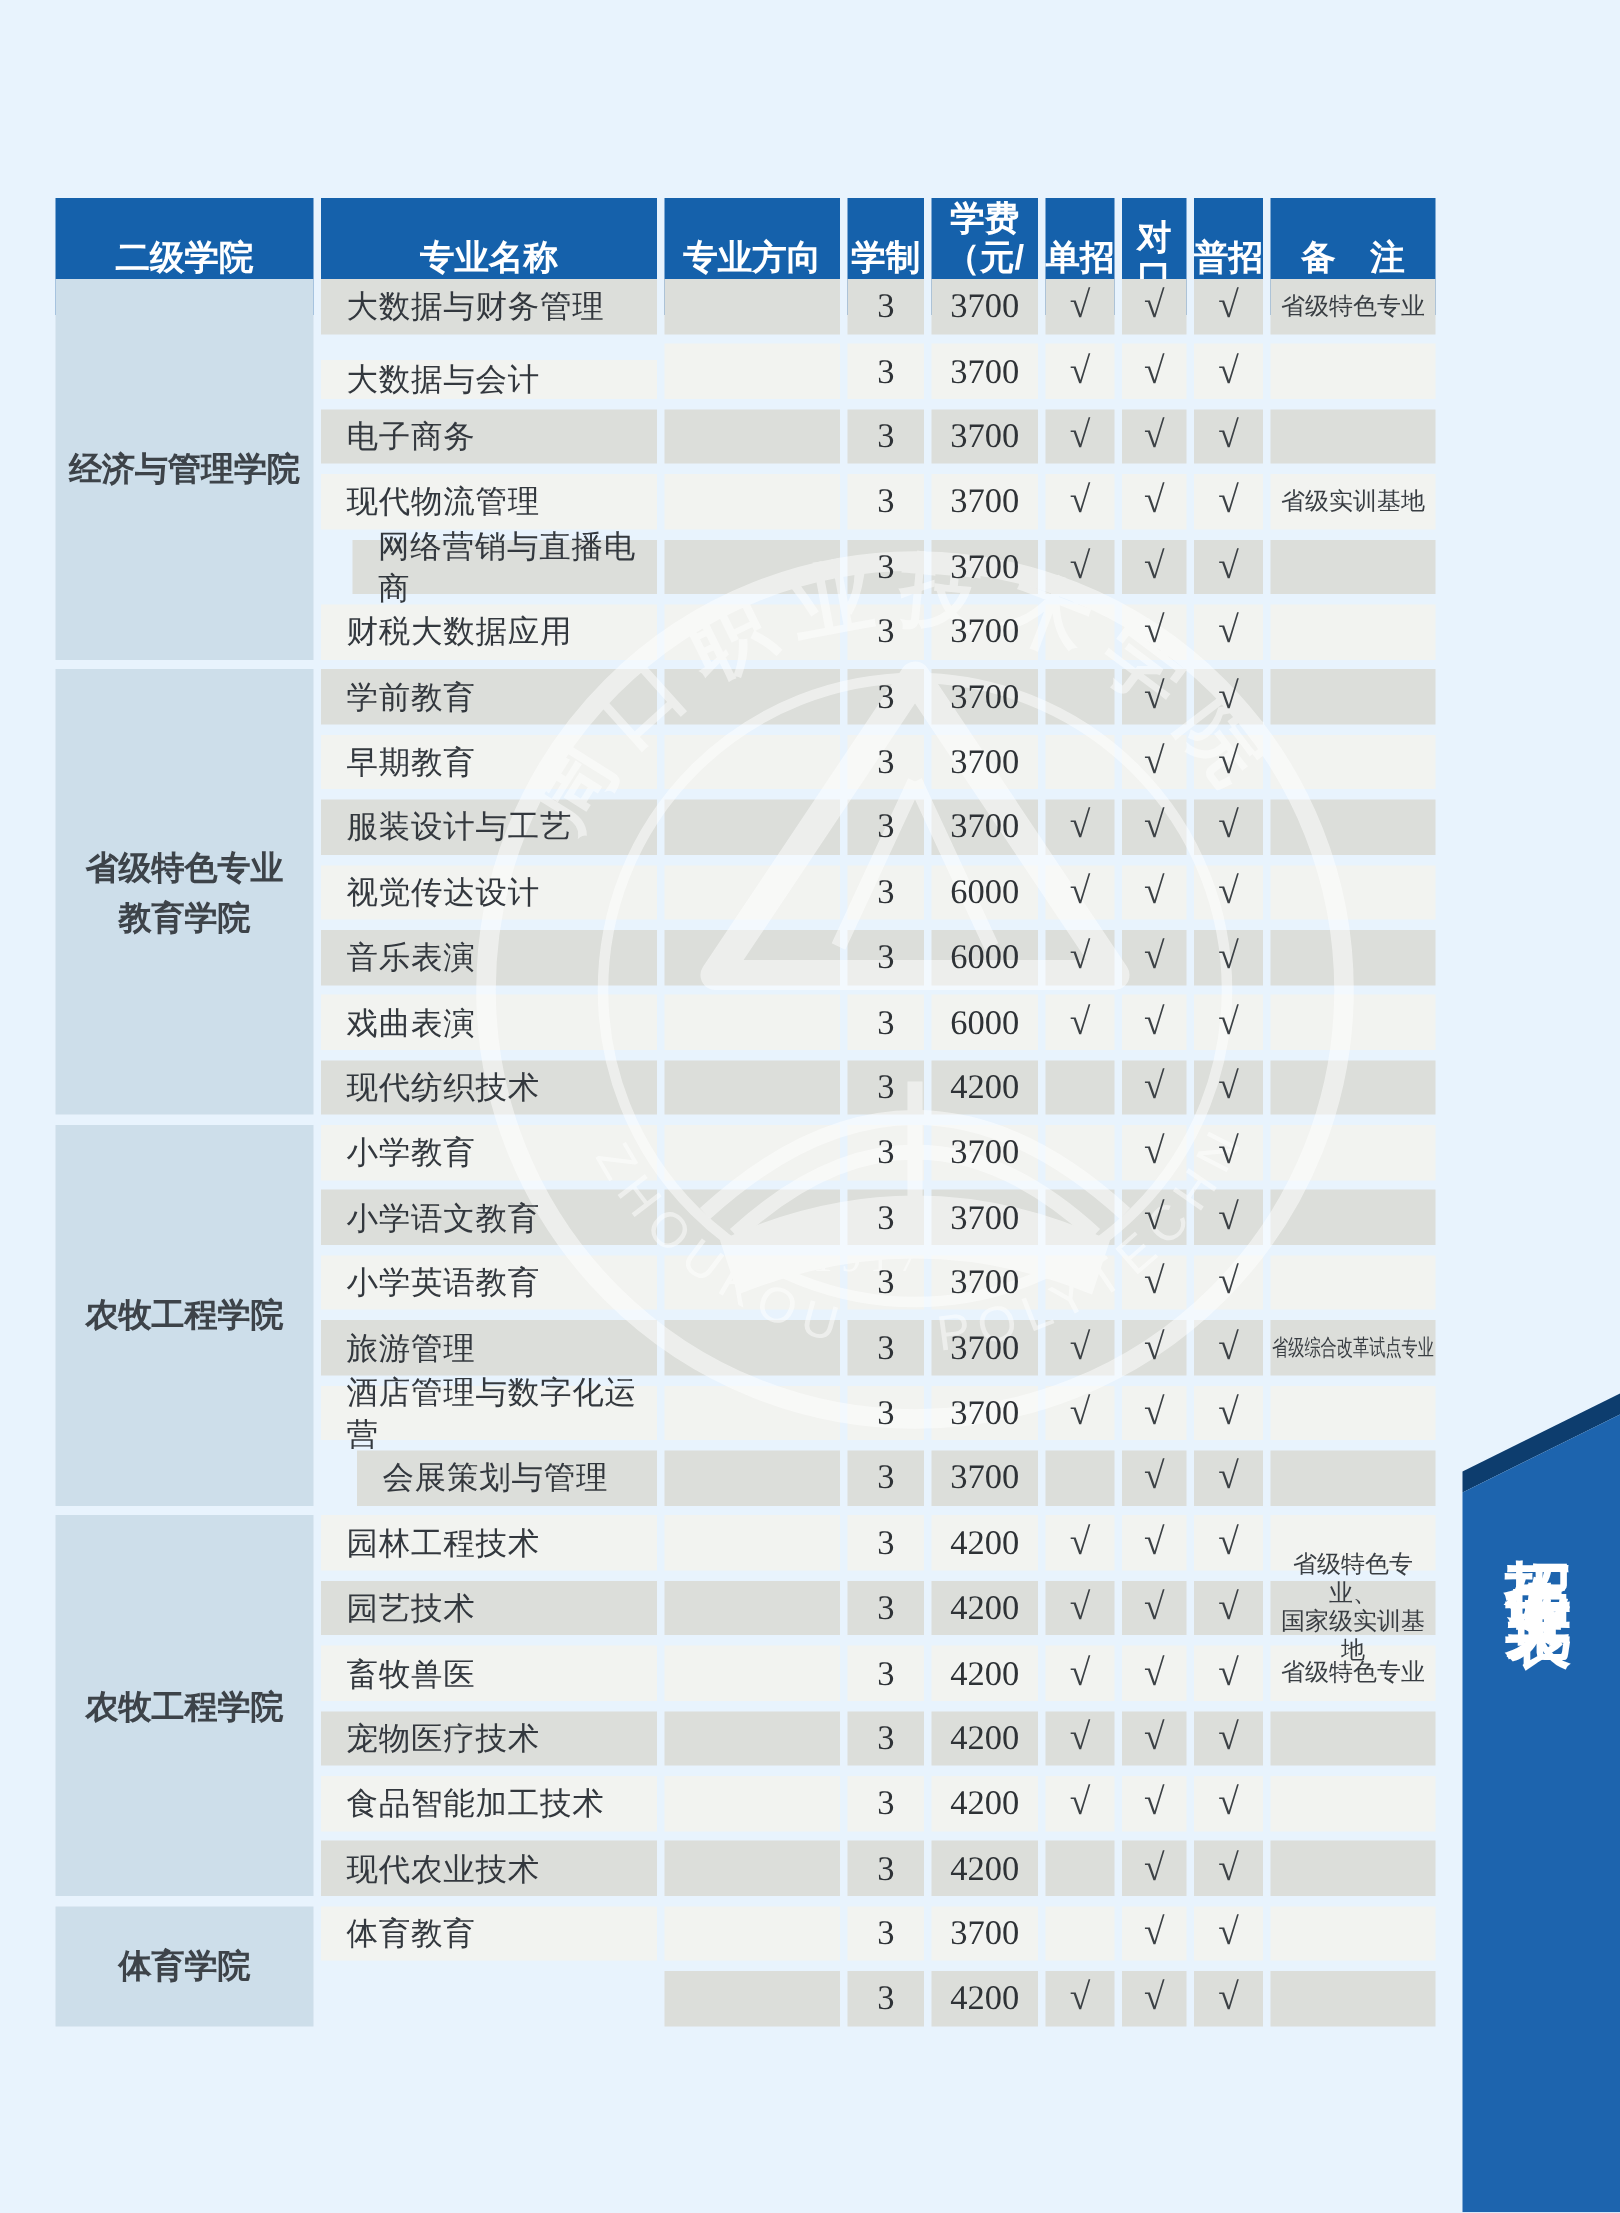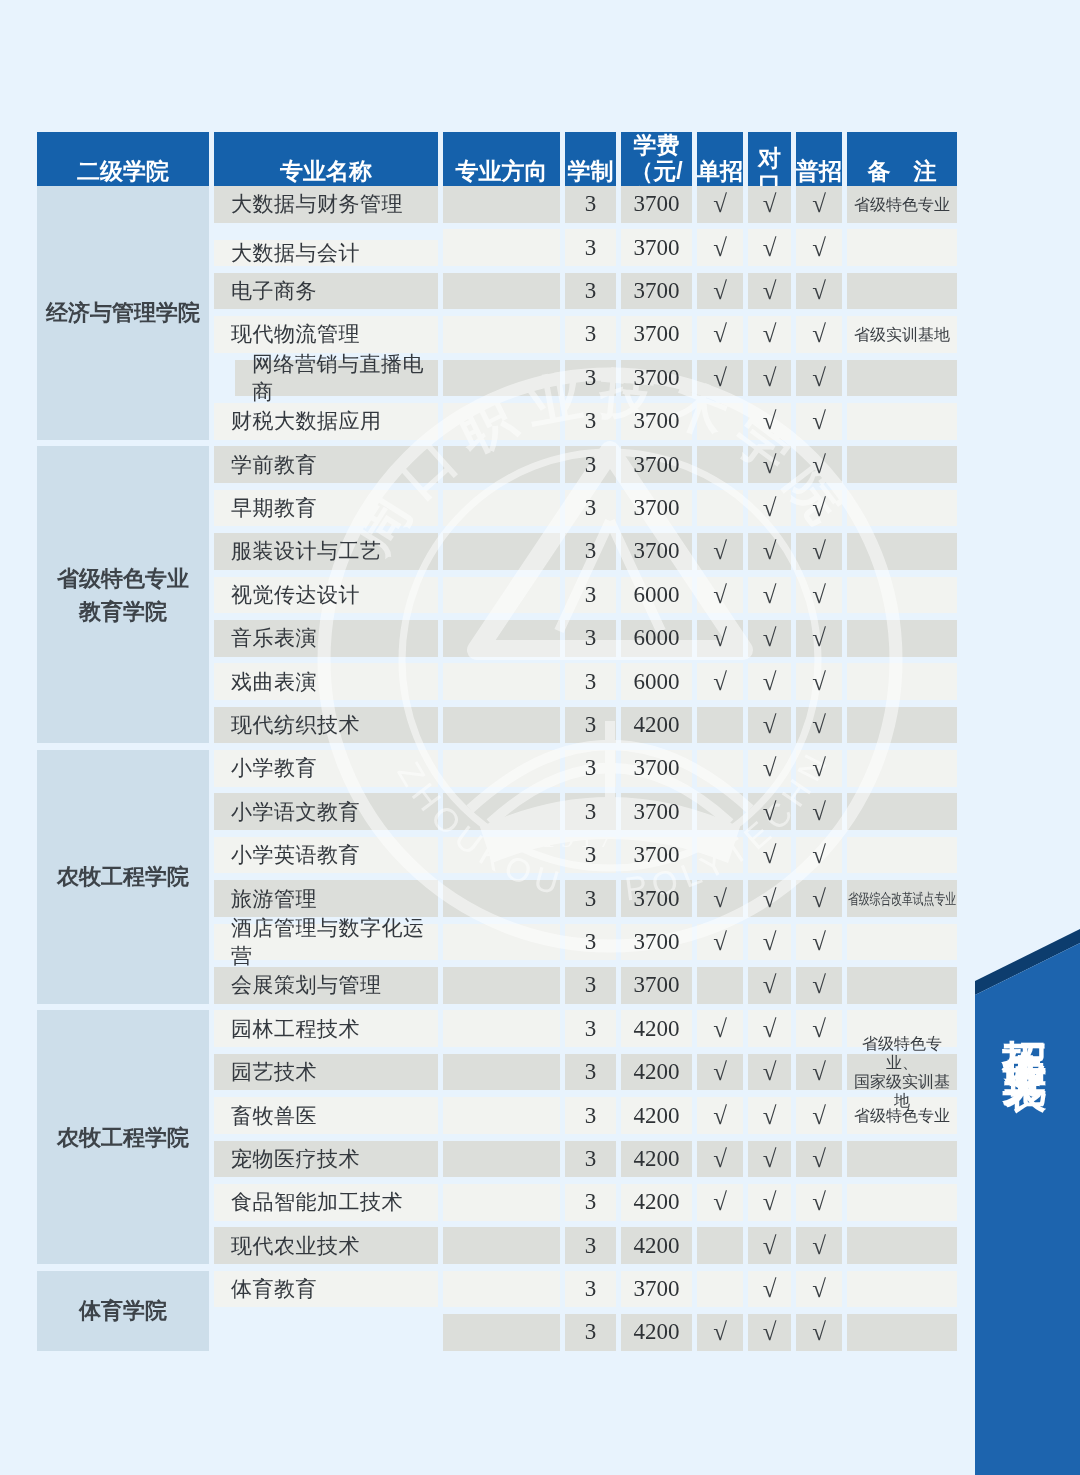--- a/index.html
+++ b/index.html
@@ -502,21 +502,21 @@
         </div>
         <div class="c check light" style="grid-area: 18 / 7;">
           <span>√</span>
         </div>
         <div class="c check light" style="grid-area: 18 / 8;">
           <span>√</span>
         </div>
         <div class="c remark light" style="grid-area: 18 / 9;">
           <span></span>
         </div>
-        <div class="c major dark" style="grid-area: 19 / 2;">
+        <div class="c major dark" style="grid-area: 19 / 2; margin-left: 24px;">
           <span>会展策划与管理</span>
         </div>
         <div class="c dir dark" style="grid-area: 19 / 3;">
           <span></span>
         </div>
         <div class="c num dark" style="grid-area: 19 / 4;">
           <span>3</span>
         </div>
         <div class="c num dark" style="grid-area: 19 / 5;">
           <span>3700</span>

